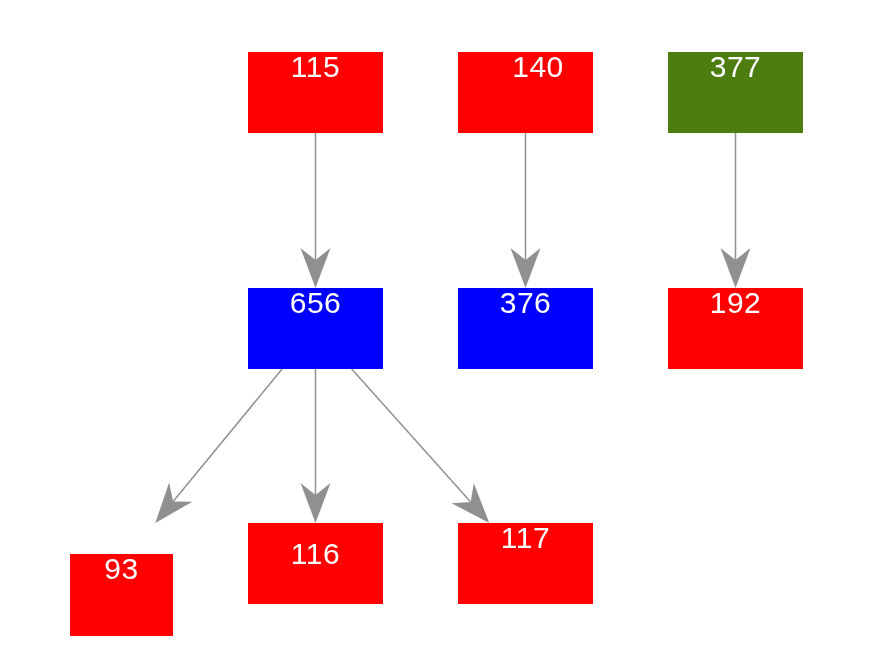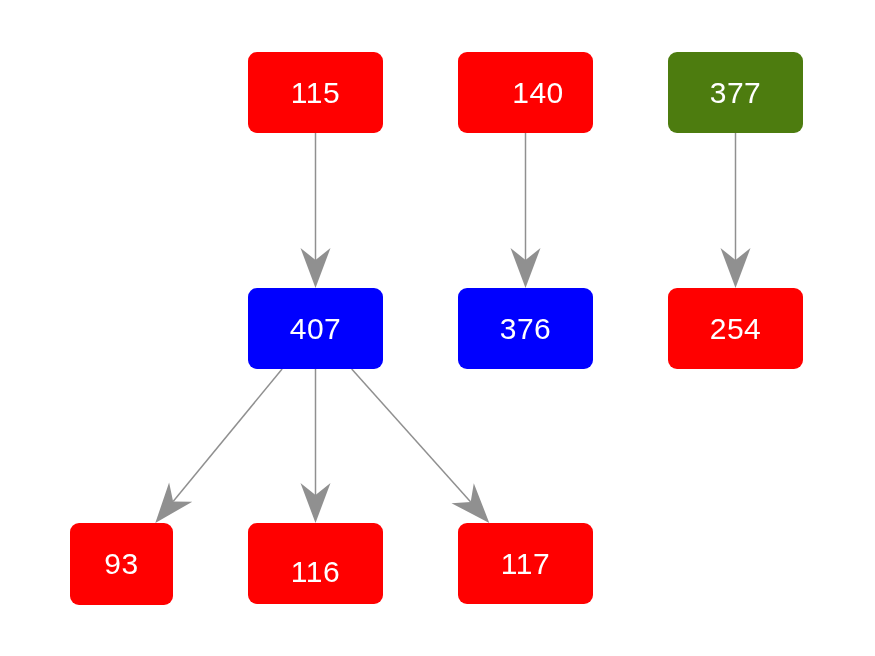--- a/index.html
+++ b/index.html
@@ -17,24 +17,23 @@
   }
   #edges {
     position: absolute;
     left: 0;
     top: 0;
     pointer-events: none;
   }
   .node {
     position: absolute;
     display: flex;
-    align-items: center;
+    align-items: flex-start;
     justify-content: center;
     box-sizing: border-box;
-    border-radius: 9px;
   }
   .node-label {
     font-size: 30px;
     line-height: 1;
     letter-spacing: 0.5px;
   }
 </style>
 </head>
 <body>
 
@@ -57,29 +56,29 @@
       <div class="node" style="left: 248px; top: 52px; width: 135px; height: 81px; background: rgb(255, 0, 0);">
         <span class="node-label" style="color: rgb(255, 255, 255);">115</span>
       </div>
       <div class="node" style="left: 458px; top: 52px; width: 135px; height: 81px; background: rgb(255, 0, 0);">
         <span class="node-label" style="color: rgb(255, 255, 255); margin-left: 25px;">140</span>
       </div>
       <div class="node" style="left: 668px; top: 52px; width: 135px; height: 81px; background: #4d7c0f;">
         <span class="node-label" style="color: rgb(255, 255, 255);">377</span>
       </div>
       <div class="node" style="left: 248px; top: 288px; width: 135px; height: 81px; background: rgb(0, 0, 255);">
-        <span class="node-label" style="color: rgb(255, 255, 255);">407</span>
+        <span class="node-label" style="color: rgb(255, 255, 255);">656</span>
       </div>
       <div class="node" style="left: 458px; top: 288px; width: 135px; height: 81px; background: rgb(0, 0, 255);">
         <span class="node-label" style="color: rgb(255, 255, 255);">376</span>
       </div>
       <div class="node" style="left: 668px; top: 288px; width: 135px; height: 81px; background: rgb(255, 0, 0);">
-        <span class="node-label" style="color: rgb(255, 255, 255);">254</span>
+        <span class="node-label" style="color: rgb(255, 255, 255);">192</span>
       </div>
-      <div class="node" style="left: 70px; top: 523px; width: 103px; height: 82px; background: rgb(255, 0, 0);">
+      <div class="node" style="left: 70px; top: 554px; width: 103px; height: 82px; background: rgb(255, 0, 0);">
         <span class="node-label" style="color: rgb(255, 255, 255);">93</span>
       </div>
       <div class="node" style="left: 248px; top: 523px; width: 135px; height: 81px; background: rgb(255, 0, 0);">
         <span class="node-label" style="color: rgb(255, 255, 255); margin-top: 16px;">116</span>
       </div>
       <div class="node" style="left: 458px; top: 523px; width: 135px; height: 81px; background: rgb(255, 0, 0);">
         <span class="node-label" style="color: #ffffff;">117</span>
       </div>
     </div>
 </div>

